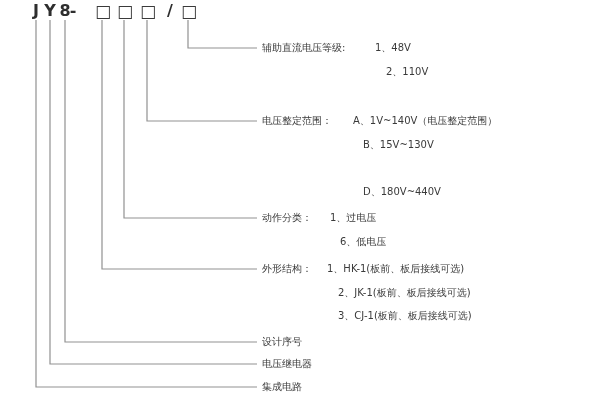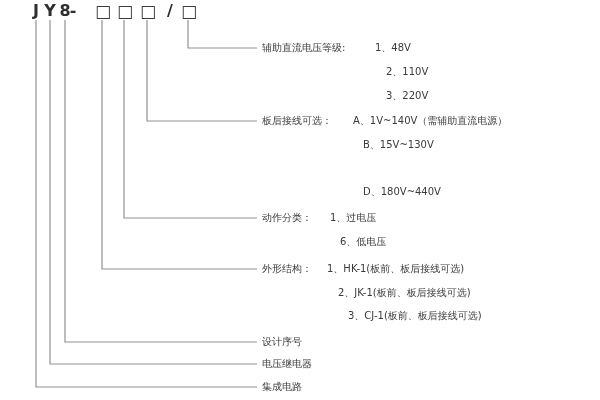--- a/index.html
+++ b/index.html
@@ -21,21 +21,21 @@
     position:absolute;height:18px;line-height:18px;font-size:10px;
     color:#3a3a3a;white-space:nowrap;
   }
   
   .cJ{left:29px}.cY{left:43px}.c8{left:58px}.cDash{left:66px}
   .cB1{left:95px}.cB2{left:117px}.cB3{left:140px}.cSlash{left:163px}.cB4{left:181px}
   
   .s1l{left:262px;top:39px}.s1i0{left:375px;top:39px}.s1i1{left:386px;top:63px}.s1i2{left:386px;top:87px}
   .s2l{left:262px;top:112px}.s2i0{left:353px;top:112px}.s2i1{left:363px;top:136px}.s2i2{left:363px;top:159px}.s2i3{left:363px;top:183px}
   .s3l{left:262px;top:209px}.s3i0{left:330px;top:209px}.s3i1{left:340px;top:233px}
-  .s4l{left:262px;top:260px}.s4i0{left:327px;top:260px}.s4i1{left:338px;top:284px}.s4i2{left:348px;top:307px}
+  .s4l{left:262px;top:260px}.s4i0{left:327px;top:260px}.s4i1{left:338px;top:284px}.s4i2{left:338px;top:307px}
   .s5l{left:262px;top:333px}
   .s6l{left:262px;top:355px}
   .s7l{left:262px;top:378px}
 </style>
 </head>
 <body>
 
 <div class="stage">
 
   <svg class="lines" width="600" height="400" viewBox="0 0 600 400">
@@ -56,24 +56,23 @@
     <span class="code-box  cB1">□</span>
     <span class="code-box  cB2">□</span>
     <span class="code-box  cB3">□</span>
     <span class="code-char cSlash">/</span>
     <span class="code-box  cB4">□</span>
   </div>
 
   <span class="t s1l">辅助直流电压等级:</span>
   <span class="t s1i0">1、48V</span>
   <span class="t s1i1">2、110V</span>
-  <span class="t s1i2">3、220V</span>
 
-  <span class="t s2l">板后接线可选：</span>
-  <span class="t s2i0">A、1V~140V（需辅助直流电源）</span>
+  <span class="t s2l">电压整定范围：</span>
+  <span class="t s2i0">A、1V~140V（电压整定范围）</span>
   <span class="t s2i1">B、15V~130V</span>
   <span class="t s2i3">D、180V~440V</span>
 
   <span class="t s3l">动作分类：</span>
   <span class="t s3i0">1、过电压</span>
   <span class="t s3i1">6、低电压</span>
 
   <span class="t s4l">外形结构：</span>
   <span class="t s4i0">1、HK-1(板前、板后接线可选)</span>
   <span class="t s4i1">2、JK-1(板前、板后接线可选)</span>

